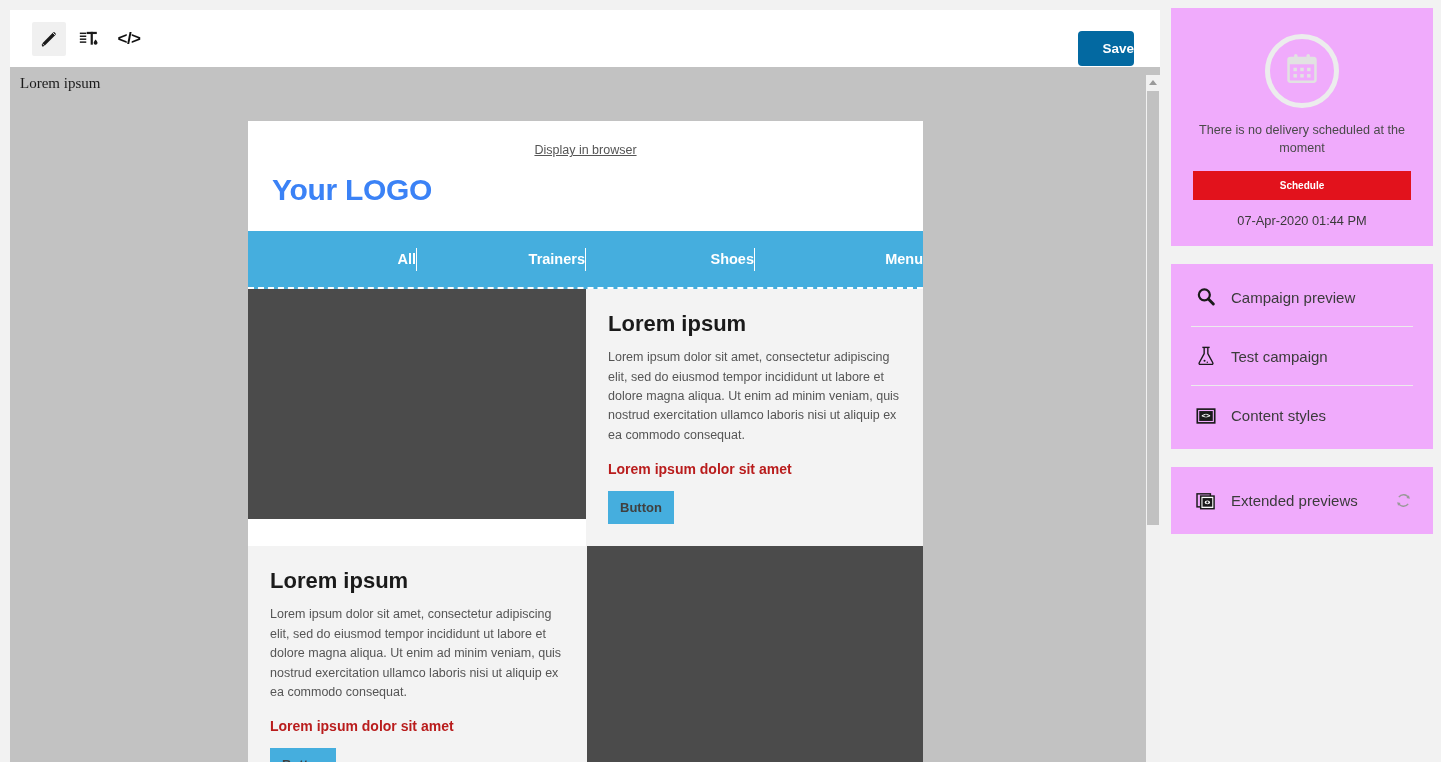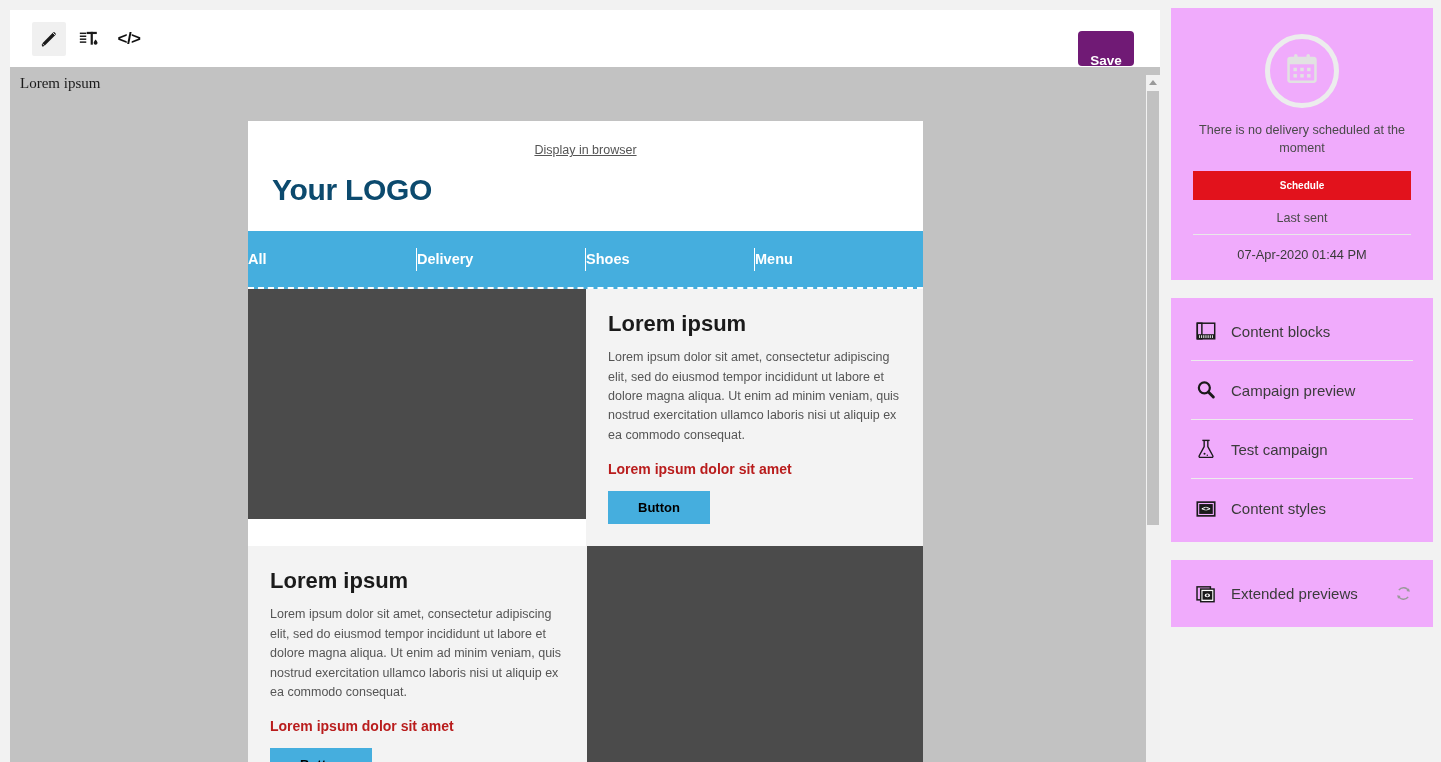--- a/index.html
+++ b/index.html
@@ -48,31 +48,31 @@
     font-size: 17px;
     font-weight: 700;
     color: #111;
     letter-spacing: -0.5px;
   }
 
   .save-button {
     position: absolute;
     right: 26px; top: 21px;
     width: 56px; height: 35px;
-    background: #701a75;
+    background: #0369a1;
     color: #ffffff;
     border: none;
     border-radius: 4px;
     font-family: "Liberation Sans", sans-serif;
     font-size: 13.5px;
     font-weight: 700;
     cursor: pointer;
     line-height: 35px;
-    text-align: center;
-    padding: 12px;
+    text-align: right;
+    padding: 0;
   }
 
   
   .canvas {
     position: absolute;
     left: 0; top: 57px;
     width: 1150px; height: 695px;
     background: #c2c2c2;
     overflow: hidden;
   }
@@ -132,34 +132,34 @@
     color: #555555;
     text-decoration: underline;
     cursor: pointer;
     display: block;
     padding-top: 8px;
   }
   .logo {
     margin-top: 16px;
     font-size: 30px;
     font-weight: 700;
-    color: #0c4a6e;
+    color: #3b82f6;
     letter-spacing: -0.3px;
   }
 
   .email-nav {
     background: #45aede;
     height: 58px;
     display: flex;
     align-items: center;
     border-bottom: 2px dashed #ffffff;
   }
   .nav-cell {
     flex: 1;
-    text-align: left;
+    text-align: right;
     color: #ffffff;
     font-size: 14.5px;
     font-weight: 700;
     cursor: pointer;
     position: relative;
   }
   .nav-sep {
     width: 1px;
     height: 23px;
     background: #ffffff;
@@ -198,24 +198,24 @@
   }
   .block-sub {
     font-size: 14px;
     font-weight: 700;
     color: #b91c1c;
     margin: 0 0 14px 0;
   }
   .block-button {
     display: inline-block;
     background: #45aede;
-    color: #000000;
+    color: #404040;
     font-size: 13px;
     font-weight: 700;
-    padding: 9px 30px;
+    padding: 9px 12px;
     border: none;
     cursor: pointer;
     font-family: "Liberation Sans", sans-serif;
   }
 
   
   .sidebar {
     position: absolute;
     right: 8px; top: 0;
     width: 262px;
@@ -344,21 +344,21 @@
       <div class="email">
 
         <div class="email-header">
           <a class="display-in-browser">Display in browser</a>
           <div class="logo">Your LOGO</div>
         </div>
 
         <div class="email-nav">
           <div class="nav-cell">All</div>
           <div class="nav-sep"></div>
-          <div class="nav-cell">Delivery</div>
+          <div class="nav-cell">Trainers</div>
           <div class="nav-sep"></div>
           <div class="nav-cell">Shoes</div>
           <div class="nav-sep"></div>
           <div class="nav-cell">Menu</div>
         </div>
 
         <div class="email-row">
           <div class="img-placeholder"></div>
           <div class="text-block">
             <h2 class="block-title">Lorem ipsum</h2>
@@ -403,44 +403,25 @@
             <rect x="10.9" y="11.2" width="2.2" height="2.2" fill="#e2e2e2"></rect>
             <rect x="15.2" y="11.2" width="2.2" height="2.2" fill="#e2e2e2"></rect>
             <rect x="6.6" y="15.2" width="2.2" height="2.2" fill="#e2e2e2"></rect>
             <rect x="10.9" y="15.2" width="2.2" height="2.2" fill="#e2e2e2"></rect>
             <rect x="15.2" y="15.2" width="2.2" height="2.2" fill="#e2e2e2"></rect>
           </svg>
         </span>
       </div>
       <p class="delivery-msg">There is no delivery scheduled at the moment</p>
       <button class="red-btn">Schedule</button>
-      <div class="last-sent-label">Last sent</div>
       <div class="last-sent-value">07-Apr-2020 01:44 PM</div>
     </div>
 
     <div class="card menu-list">
 
-      <div class="menu-item">
-        <span class="menu-icon">
-          <svg width="22" height="22" viewBox="0 0 24 24">
-            <rect x="2.5" y="3.5" width="19" height="17" fill="none" stroke="#1a1a1a" stroke-width="1.6"></rect>
-            <rect x="2.5" y="3.5" width="5" height="17" fill="none" stroke="#1a1a1a" stroke-width="1.6"></rect>
-            <rect x="3.2" y="15.5" width="17.6" height="4.2" fill="#1a1a1a"></rect>
-            <rect x="4.6" y="16.6" width="0.9" height="3" fill="#ffffff"></rect>
-            <rect x="6.6" y="16.6" width="0.9" height="3" fill="#ffffff"></rect>
-            <rect x="8.6" y="16.6" width="0.9" height="3" fill="#ffffff"></rect>
-            <rect x="10.6" y="16.6" width="0.9" height="3" fill="#ffffff"></rect>
-            <rect x="12.6" y="16.6" width="0.9" height="3" fill="#ffffff"></rect>
-            <rect x="14.6" y="16.6" width="0.9" height="3" fill="#ffffff"></rect>
-            <rect x="16.6" y="16.6" width="0.9" height="3" fill="#ffffff"></rect>
-            <rect x="18.6" y="16.6" width="0.9" height="3" fill="#ffffff"></rect>
-          </svg>
-        </span>
-        <span class="menu-label">Content blocks</span>
-      </div>
 
       <div class="menu-item">
         <span class="menu-icon">
           <svg width="22" height="22" viewBox="0 0 24 24">
             <circle cx="10.2" cy="9.6" r="6" fill="none" stroke="#1a1a1a" stroke-width="2.4"></circle>
             <line x1="14.6" y1="14.2" x2="20" y2="19.6" stroke="#1a1a1a" stroke-width="3.2" stroke-linecap="round"></line>
           </svg>
         </span>
         <span class="menu-label">Campaign preview</span>
       </div>

